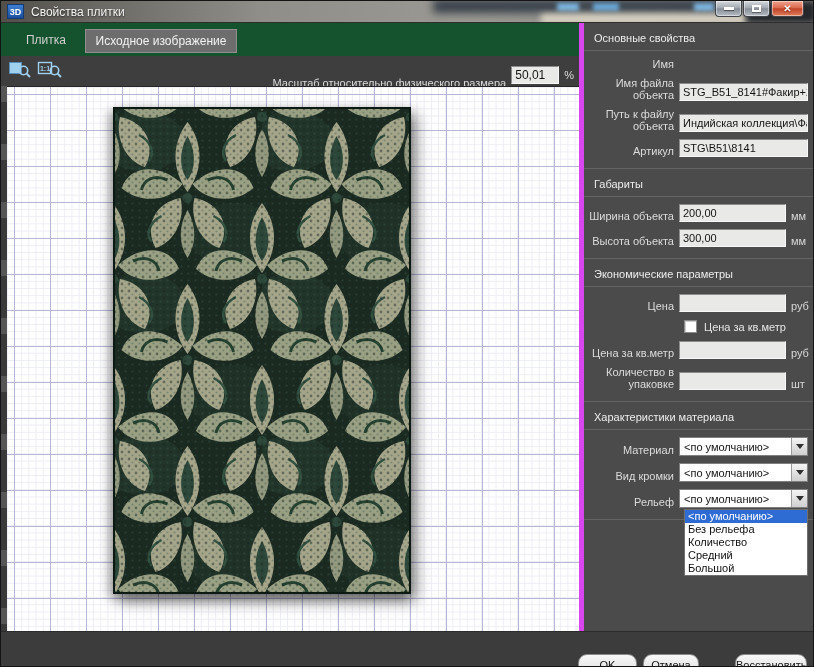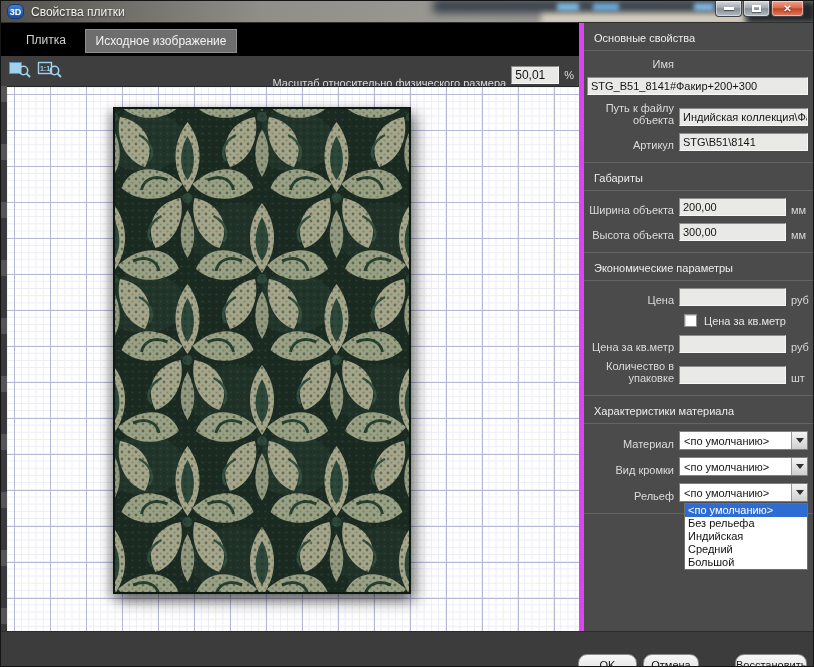--- a/index.html
+++ b/index.html
@@ -12,36 +12,36 @@
     background:linear-gradient(90deg,#524f4a 0%,#6b6963 12%,#908e89 32%,#9b9993 58%,#8d8b86 100%);
     border-bottom:1px solid #2e2e2e; overflow:hidden; }
   .blob { position:absolute; filter:blur(4px); }
   .blob-dark  { left:432px; top:-2px; width:286px; height:14px; background:#39414b; }
   .blob-blue1 { left:556px; top:2px; width:22px; height:8px; background:#7db6e0; filter:blur(2px); }
   .blob-blue2 { left:592px; top:2px; width:26px; height:8px; background:#6aa7d6; filter:blur(2px); }
   .blob-blue3 { left:693px; top:2px; width:20px; height:8px; background:#7db6e0; filter:blur(2px); }
   .blob-beige { left:540px; top:13px; width:206px; height:10px; background:#d9d3c3; filter:blur(3px); }
   .blob-dark2 { left:745px; top:0; width:70px; height:22px; background:#23262b; filter:blur(3px); }
   .app-icon { position:absolute; left:6px; top:3px; width:17px; height:15px;
-    background:linear-gradient(#3f7fd2,#1c4f9c); border:1px solid #123a74; border-radius:6px;
+    background:linear-gradient(#3f7fd2,#1c4f9c); border:1px solid #123a74; border-radius:0;
     color:#fff; font-size:9px; font-weight:bold; text-align:center; line-height:14px; z-index:3; }
   .title-text { position:absolute; left:30px; top:4px; font-size:12px; color:#f4f4f4;
     text-shadow:0 1px 2px rgba(0,0,0,.65); z-index:3; }
   .win-controls { position:absolute; right:9px; top:0; display:flex; gap:1px; z-index:4; }
   .btn-ctrl { width:27px; height:16px; border:1px solid #41454b; border-top:none;
     border-radius:0 0 4px 4px; display:flex; align-items:center; justify-content:center;
     background:linear-gradient(#d6dade,#a2a8b0 46%,#868d96 52%,#b6bcc4);
     box-shadow:inset 0 0 0 1px rgba(255,255,255,.45); }
   .btn-close { width:33px; background:linear-gradient(#f0a28e,#d96a50 46%,#c04328 52%,#de7e5e);
     color:#fff; font-size:10px; font-weight:bold; text-shadow:0 1px 1px #7a2010; }
   .glyph-min { width:10px; height:3px; background:#fff; box-shadow:0 1px 1px rgba(0,0,0,.5); }
   .glyph-max { width:9px; height:7px; border:2px solid #fff; box-shadow:0 1px 1px rgba(0,0,0,.4); }
 
   
-  .tabbar { position:absolute; left:0; top:22px; width:578px; height:33px; background:#000000; }
+  .tabbar { position:absolute; left:0; top:22px; width:578px; height:33px; background:#14532d; }
   .tab { position:absolute; top:6px; height:24px; line-height:22px; text-align:center;
     font-size:12px; color:#d2d2d2; }
   .tab-tile { left:12px; width:66px; }
   .tab-src  { left:84px; width:152px; background:#6d6d6d; border:1px solid #8f8f8f; color:#f2f2f2; }
 
   
   .toolbar { position:absolute; left:0; top:55px; width:578px; height:30px; background:#3e3e3e; }
   .tool-btn { position:absolute; top:5px; width:26px; height:20px; display:flex;
     align-items:center; justify-content:center; }
   .tool-btn.fit { left:6px; } .tool-btn.actual { left:36px; }
@@ -207,20 +207,21 @@
   </div>
 
   <div class="right-panel">
 
     <div class="section">
       <div class="sec-header">Основные свойства</div>
       <div class="prow">
         <div class="plabel">Имя</div>
       </div>
       <div class="prow">
+        <div class="plabel">Имя файла объекта</div>
         <div class="pfield">STG_B51_8141#Факир+200+300</div>
       </div>
       <div class="prow">
         <div class="plabel">Путь к файлу объекта</div>
         <div class="pfield">Индийская коллекция\Факир\</div>
       </div>
       <div class="prow">
         <div class="plabel">Артикул</div>
         <div class="pfield">STG\B51\8141</div>
       </div>
@@ -287,21 +288,21 @@
         <div class="plabel">Рельеф</div>
         <div class="combo">
           <div class="combo-text">&lt;по умолчанию&gt;</div>
           <div class="combo-btn">
             <div class="combo-arrow"></div>
           </div>
         </div>
         <div class="ddl">
           <div class="ddl-item selected">&lt;по умолчанию&gt;</div>
           <div class="ddl-item">Без рельефа</div>
-          <div class="ddl-item">Индийская</div>
+          <div class="ddl-item">Количество</div>
           <div class="ddl-item">Средний</div>
           <div class="ddl-item">Большой</div>
         </div>
       </div>
     </div>
 
   </div>
 
   <div class="bottombar">
     <div class="dlg-btn btn-ok">OK</div>

